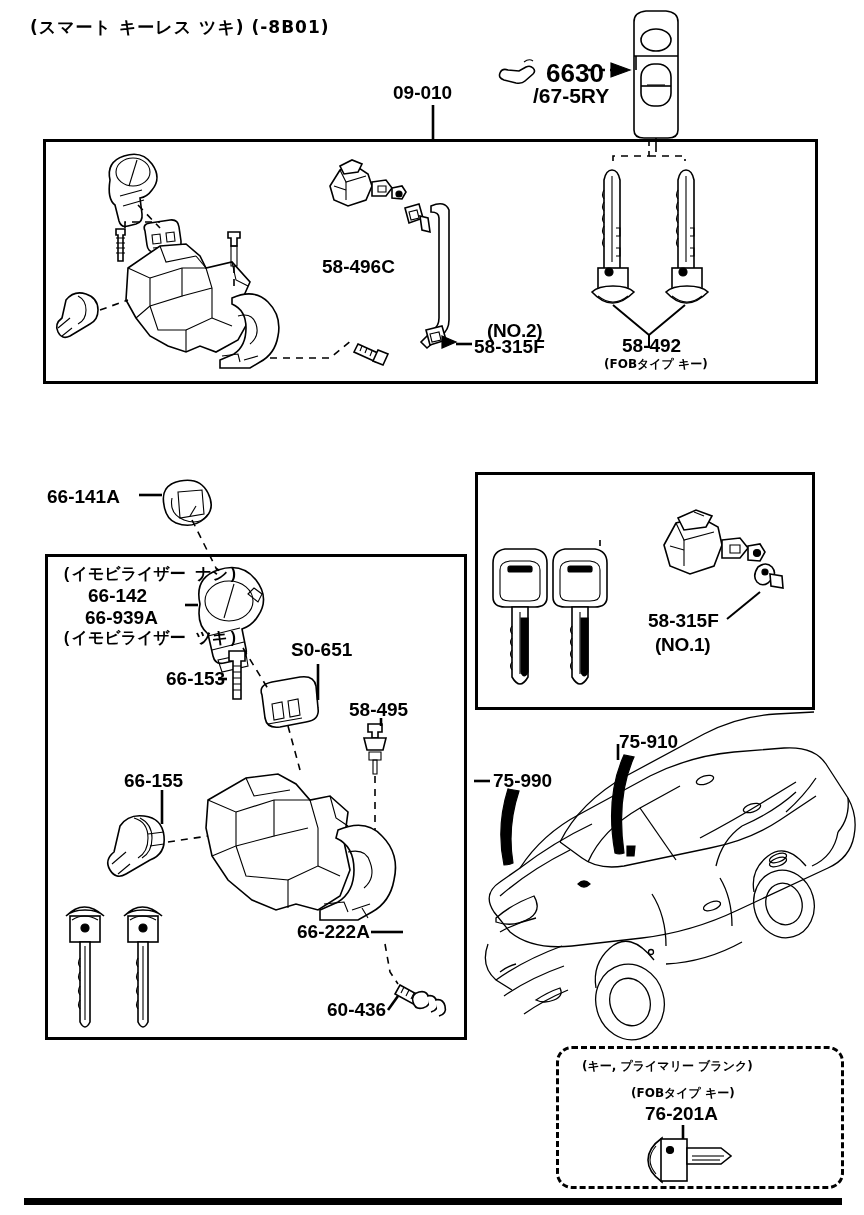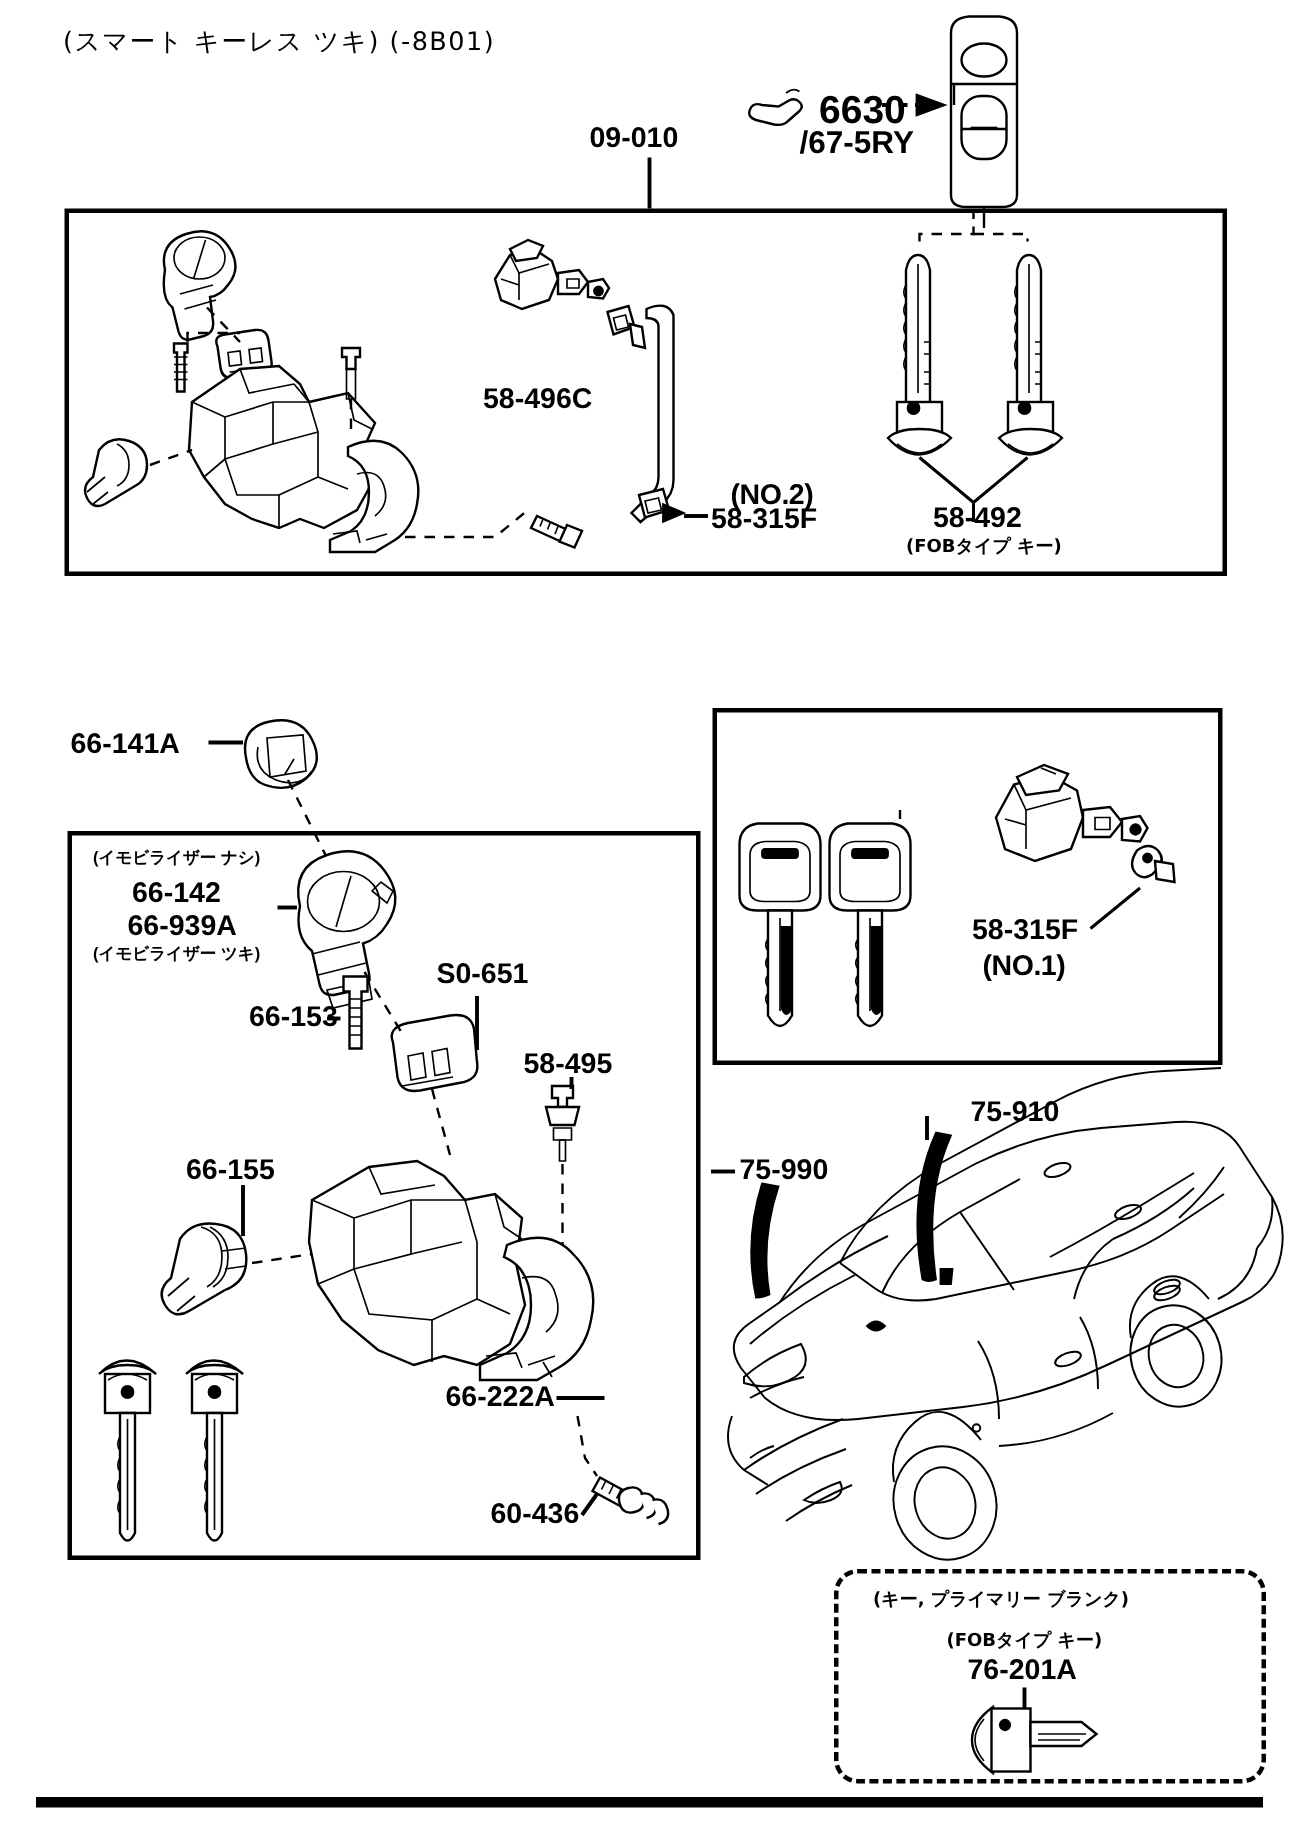--- a/index.html
+++ b/index.html
@@ -7,23 +7,23 @@
   body{
     width:864px;height:1215px;position:relative;overflow:hidden;
     font-family:"Liberation Sans","DejaVu Sans",sans-serif;
     color:#000;
   }
   #page{position:absolute;left:0;top:0;width:864px;height:1215px;}
 
   .lbl{position:absolute;white-space:pre;font-weight:bold;letter-spacing:-0.3px;}
   .pn{font-size:19px;font-weight:bold;letter-spacing:0px;}
   .pn-sm{font-size:19px;font-weight:bold;}
-  .jp{font-family:"DejaVu Sans",sans-serif;font-weight:normal;font-size:17px;letter-spacing:1px;margin-left:12px;}
+  .jp{font-family:"DejaVu Sans",sans-serif;font-weight:bold;font-size:17px;letter-spacing:1px;}
   .jp-sm{font-family:"DejaVu Sans",sans-serif;font-weight:bold;font-size:12px;letter-spacing:0px;}
-  .jp-xs{font-family:Liberation Sans, sans-serif;font-weight:bold;font-size:11px;letter-spacing:0px;}
+  .jp-xs{font-family:Liberation Mono, monospace;font-weight:bold;font-size:16px;letter-spacing:0px;}
 
   .box{position:absolute;border:3px solid #000;box-sizing:border-box;}
   .dashbox{position:absolute;border:3px dashed #000;border-radius:16px;box-sizing:border-box;}
 
   .rule{position:absolute;background:#000;}
 
   svg{position:absolute;left:0;top:0;overflow:visible;}
   .f0{fill:none;stroke:#000;stroke-width:1.6;}
   .f0t{fill:none;stroke:#000;stroke-width:1.1;}
   .fb{fill:#000;stroke:#000;stroke-width:1.2;}
@@ -453,21 +453,21 @@
       <ellipse class="car" cx="705" cy="780" rx="9" ry="4" transform="rotate(-18 705 780)"></ellipse>
       <ellipse class="car" cx="752" cy="808" rx="9" ry="4" transform="rotate(-18 752 808)"></ellipse>
 
       <circle class="car" cx="651" cy="952" r="2.5"></circle>
 
       <path class="fb" d="M627,846 l8,0 l-1,10 l-7,0 z"></path>
       <path class="fb" d="M578,884 q6,-6 12,0 q-6,6 -12,0 z"></path>
     </g>
   </svg>
 
-  <div class="lbl pn" style="left:619px;top:731px;margin-left:28px;">75-910</div>
+  <div class="lbl pn" style="left:619px;top:731px;">75-910</div>
   <div class="lbl pn" style="left:493px;top:770px;">75-990</div>
 
   <div class="dashbox" style="left:556px;top:1046px;width:288px;height:143px;"></div>
 
   <div class="lbl jp-sm" style="left:582px;top:1058px;">(キー, プライマリー ブランク)</div>
   <div class="lbl jp-sm" style="left:631px;top:1085px;">(FOBタイプ キー)</div>
   <div class="lbl pn" style="left:645px;top:1103px;">76-201A</div>
 
   <svg width="864" height="1215">
     <path class="lead" d="M683,1125 L683,1140"></path>

